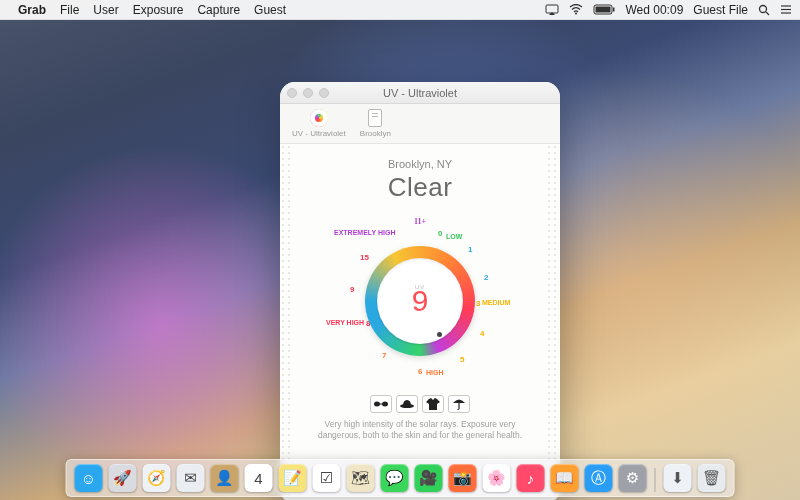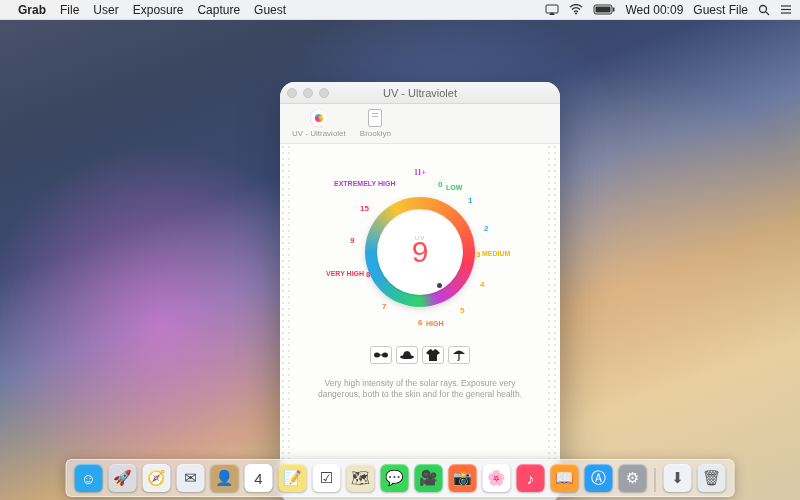--- a/index.html
+++ b/index.html
@@ -105,21 +105,21 @@
   box-shadow:0 2px 6px rgba(0,0,0,0.15);
 }
 .ring::after{content:"";position:absolute;inset:12px;border-radius:50%;background:#fff;box-shadow:inset 0 1px 3px rgba(0,0,0,0.1),0 1px 2px rgba(0,0,0,0.15);}
 .uv-value{position:absolute;top:0;left:0;right:0;bottom:0;display:flex;align-items:center;justify-content:center;font-size:30px;font-weight:400;color:#ff4d55;z-index:2}
 .uv-caption{position:absolute;top:38px;left:0;right:0;text-align:center;font-size:6px;color:#bbb;z-index:2;letter-spacing:1px}
 .pointer-dot{position:absolute;width:5px;height:5px;border-radius:50%;background:#444;z-index:3;top:86px;left:72px}
 
 .protect-row{display:flex;justify-content:center;gap:4px;margin-top:4px}
 .protect-row .pitem{width:22px;height:18px;border:1px solid #c9c9c6;border-radius:3px;background:#fff;display:flex;align-items:center;justify-content:center;font-size:12px;color:#333}
 
-.advice{font-size:8.5px;color:#a0a09c;line-height:1.35;margin-top:14px;padding:0 14px}
+.advice{font-size:8.5px;color:#a0a09c;line-height:1.35;margin-top:6px;padding:0 14px}
 
 </style>
 </head>
 <body>
 
 <div class="desktop">
 
   <div class="menubar">
     <span class="apple"></span>
     <span class="menu-item bold">Grab</span>
@@ -185,20 +185,22 @@
       <div class="tab">
         <div class="ticon settings"></div>
         <span>Brooklyn</span>
       </div>
     </div>
 
     <div class="content">
       <div class="dots-l"></div>
       <div class="dots-r"></div>
 
+      <div class="loc">Brooklyn, NY</div>
+      <div class="cond">Clear</div>
 
       <div class="dial-wrap">
         <div class="dial-labels">
           <span class="lbl-11" style="top:6px;left:84px">11+</span>
           <span class="lbl-ext" style="top:18px;left:4px">EXTREMELY HIGH</span>
           <span class="lbl-0" style="top:18px;left:108px">0</span>
           <span class="lbl-low" style="top:22px;left:116px">LOW</span>
           <span class="lbl-1" style="top:34px;left:138px">1</span>
           <span class="lbl-10" style="top:42px;left:30px">15</span>
           <span class="lbl-2" style="top:62px;left:154px">2</span>

